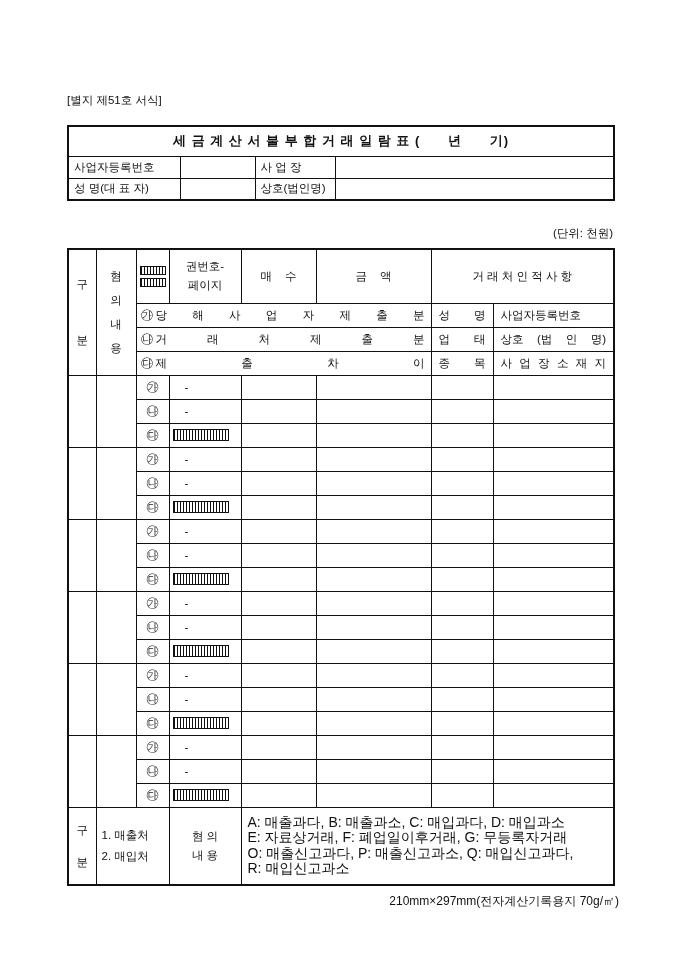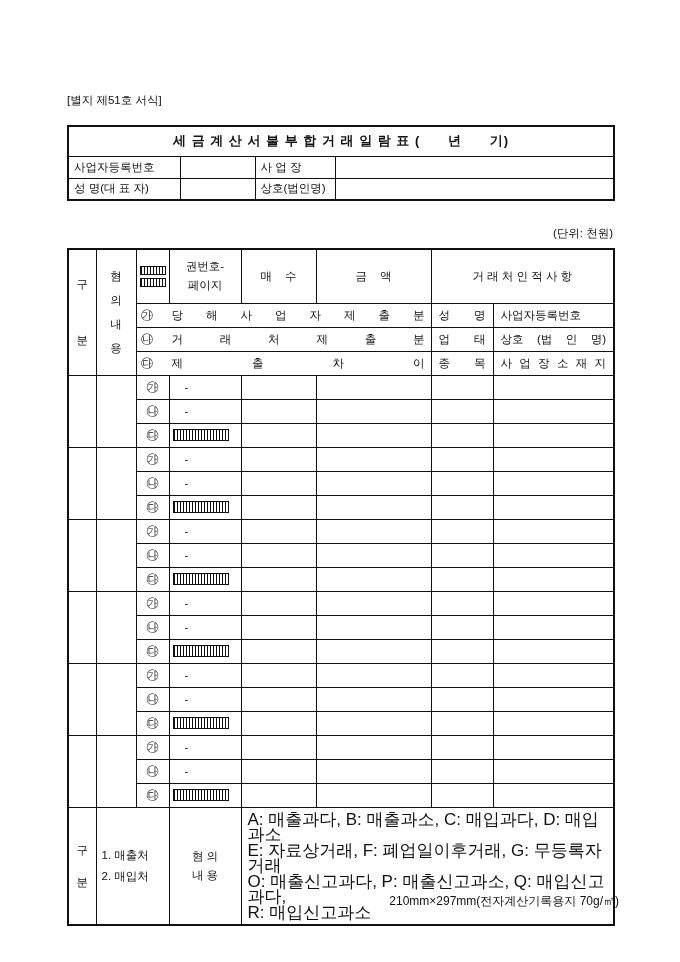--- a/index.html
+++ b/index.html
@@ -42,41 +42,41 @@
 
   .cat-head   { line-height: 56px; }
   .susp-head  { line-height: 24px; }
   .volhead    { line-height: 19px; margin-top: 28px; }
 
   .jt { text-align: justify; text-align-last: justify; padding: 0 7px; }
 
   .mark { font-size: 13px; }
 
   .mark-label-wrap { display: flex; align-items: baseline; padding: 0 6px 0 4px; }
-  .mark-label-wrap .grow { flex: 1; text-align: justify; text-align-last: justify; margin-left: 18px; }
+  .mark-label-wrap .grow { flex: 1; text-align: justify; text-align-last: justify; margin-left: 2px; }
 
   .vol      { text-align: left; padding-left: 15px; }
   .vol-bar  { text-align: left; padding-left: 3px; }
 
   .barcode {
     display: inline-block; width: 56px; height: 12px;
     border: 1px solid #111; vertical-align: middle;
     background: repeating-linear-gradient(90deg, #111 0px, #111 1px, #fff 1px, #fff 3px);
   }
   .sym-stack { display: flex; flex-direction: column; align-items: center; gap: 3px; }
   .sym-stack .bar {
     width: 26px; height: 9px; border: 1px solid #111;
     background: repeating-linear-gradient(90deg, #111 0px, #111 1px, #fff 1px, #fff 3px);
   }
 
   .cat-legend   { line-height: 32px; }
   .legend-items { text-align: left; padding-left: 5px; line-height: 21px; margin-top: 33px; }
   .susp-legend  { line-height: 19px; margin-left: 48px; }
   .legend-text  { text-align: left; padding: 4px 6px; }
-  .legend-text div { line-height: 15.5px; font-size: 17px; }
+  .legend-text div { line-height: 15.5px; font-size: 14px; }
 
   .unit-note   { position: absolute; left: 0; top: 226px; width: 546px; text-align: right; font-size: 11.5px; }
   .footer-note { position: absolute; left: 0; top: 893px; width: 552px; text-align: right; font-size: 12px; }
 </style>
 </head>
 <body>
 
 <div class="sheet">
 
   <div class="form-label">[별지 제51호 서식]</div>

